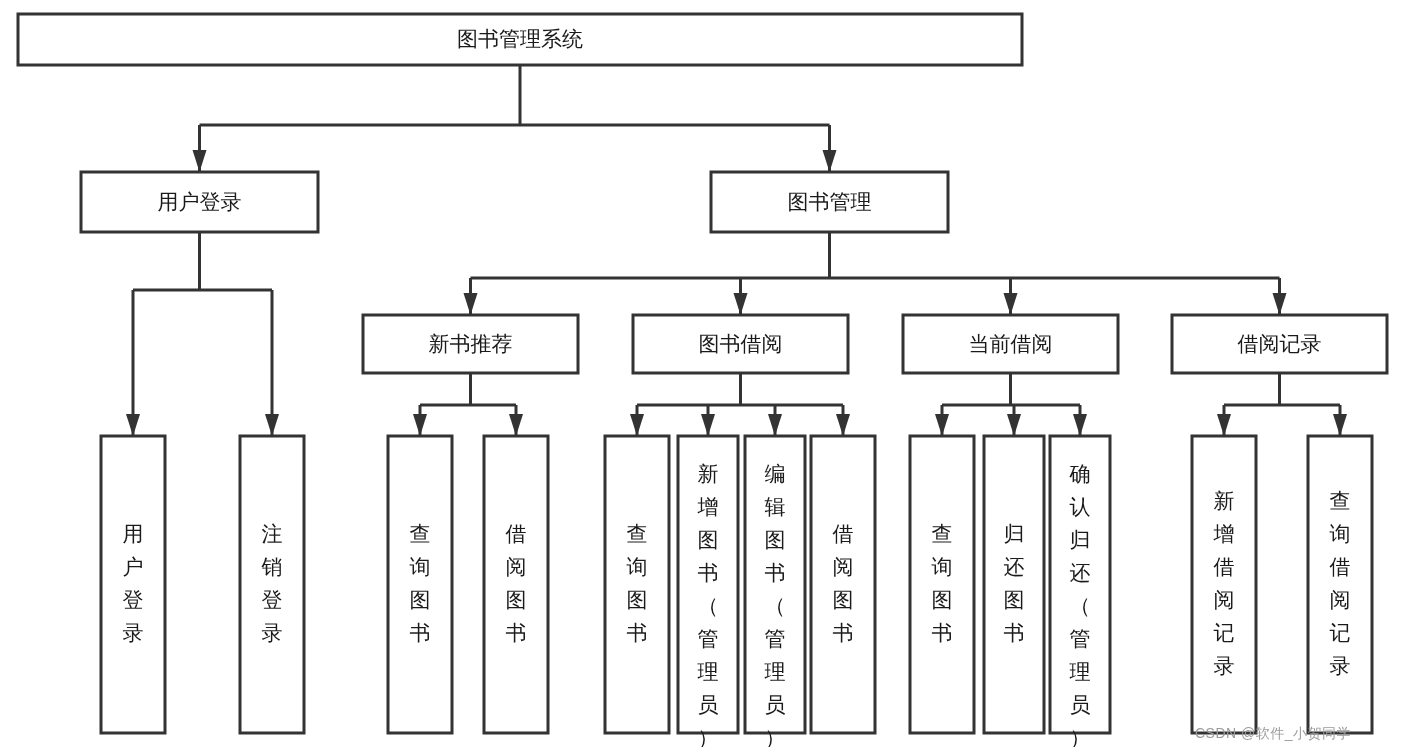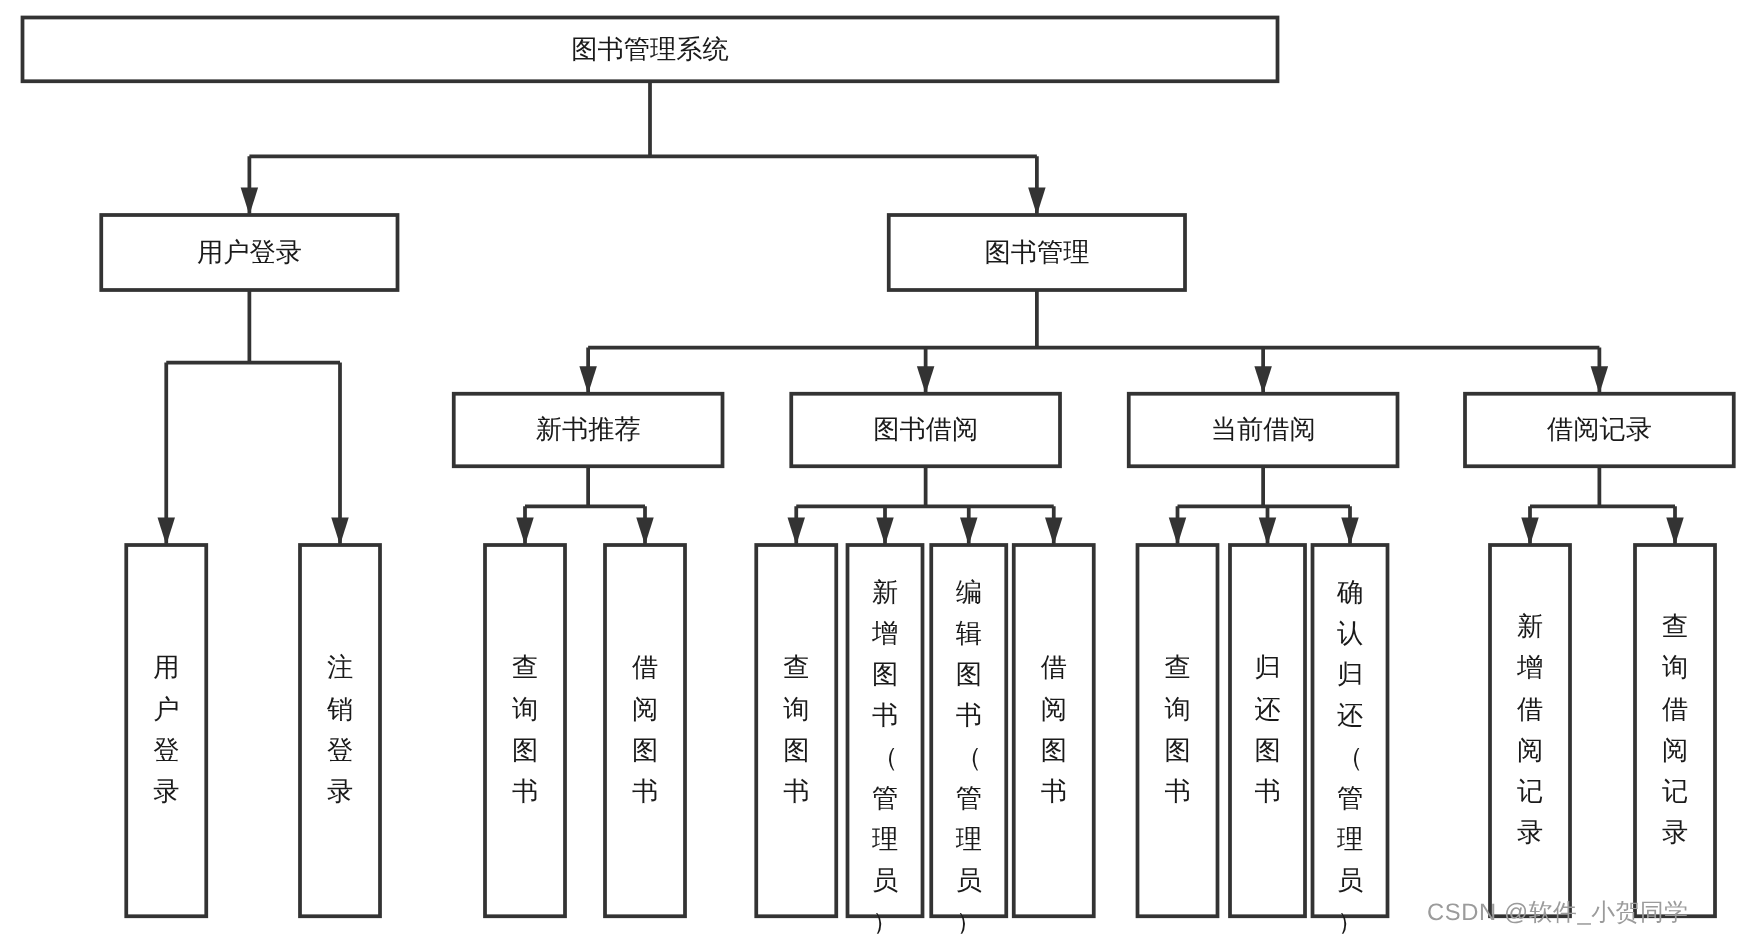--- a/index.html
+++ b/index.html
@@ -53,21 +53,21 @@
     font-size: 21px;
     fill: #1a1a1a;
     text-anchor: middle;
     dominant-baseline: middle;
   }
   .watermark-text {
     position: absolute;
     right: 14px;
     bottom: 4px;
     font-family: "Liberation Sans", "DejaVu Sans", sans-serif;
-    font-size: 19px;
+    font-size: 14px;
     color: #9b9b9b;
     letter-spacing: 0.5px;
     white-space: nowrap;
     user-select: none;
   }
 </style>
 </head>
 <body>
 
 <div id="diagram-root">

